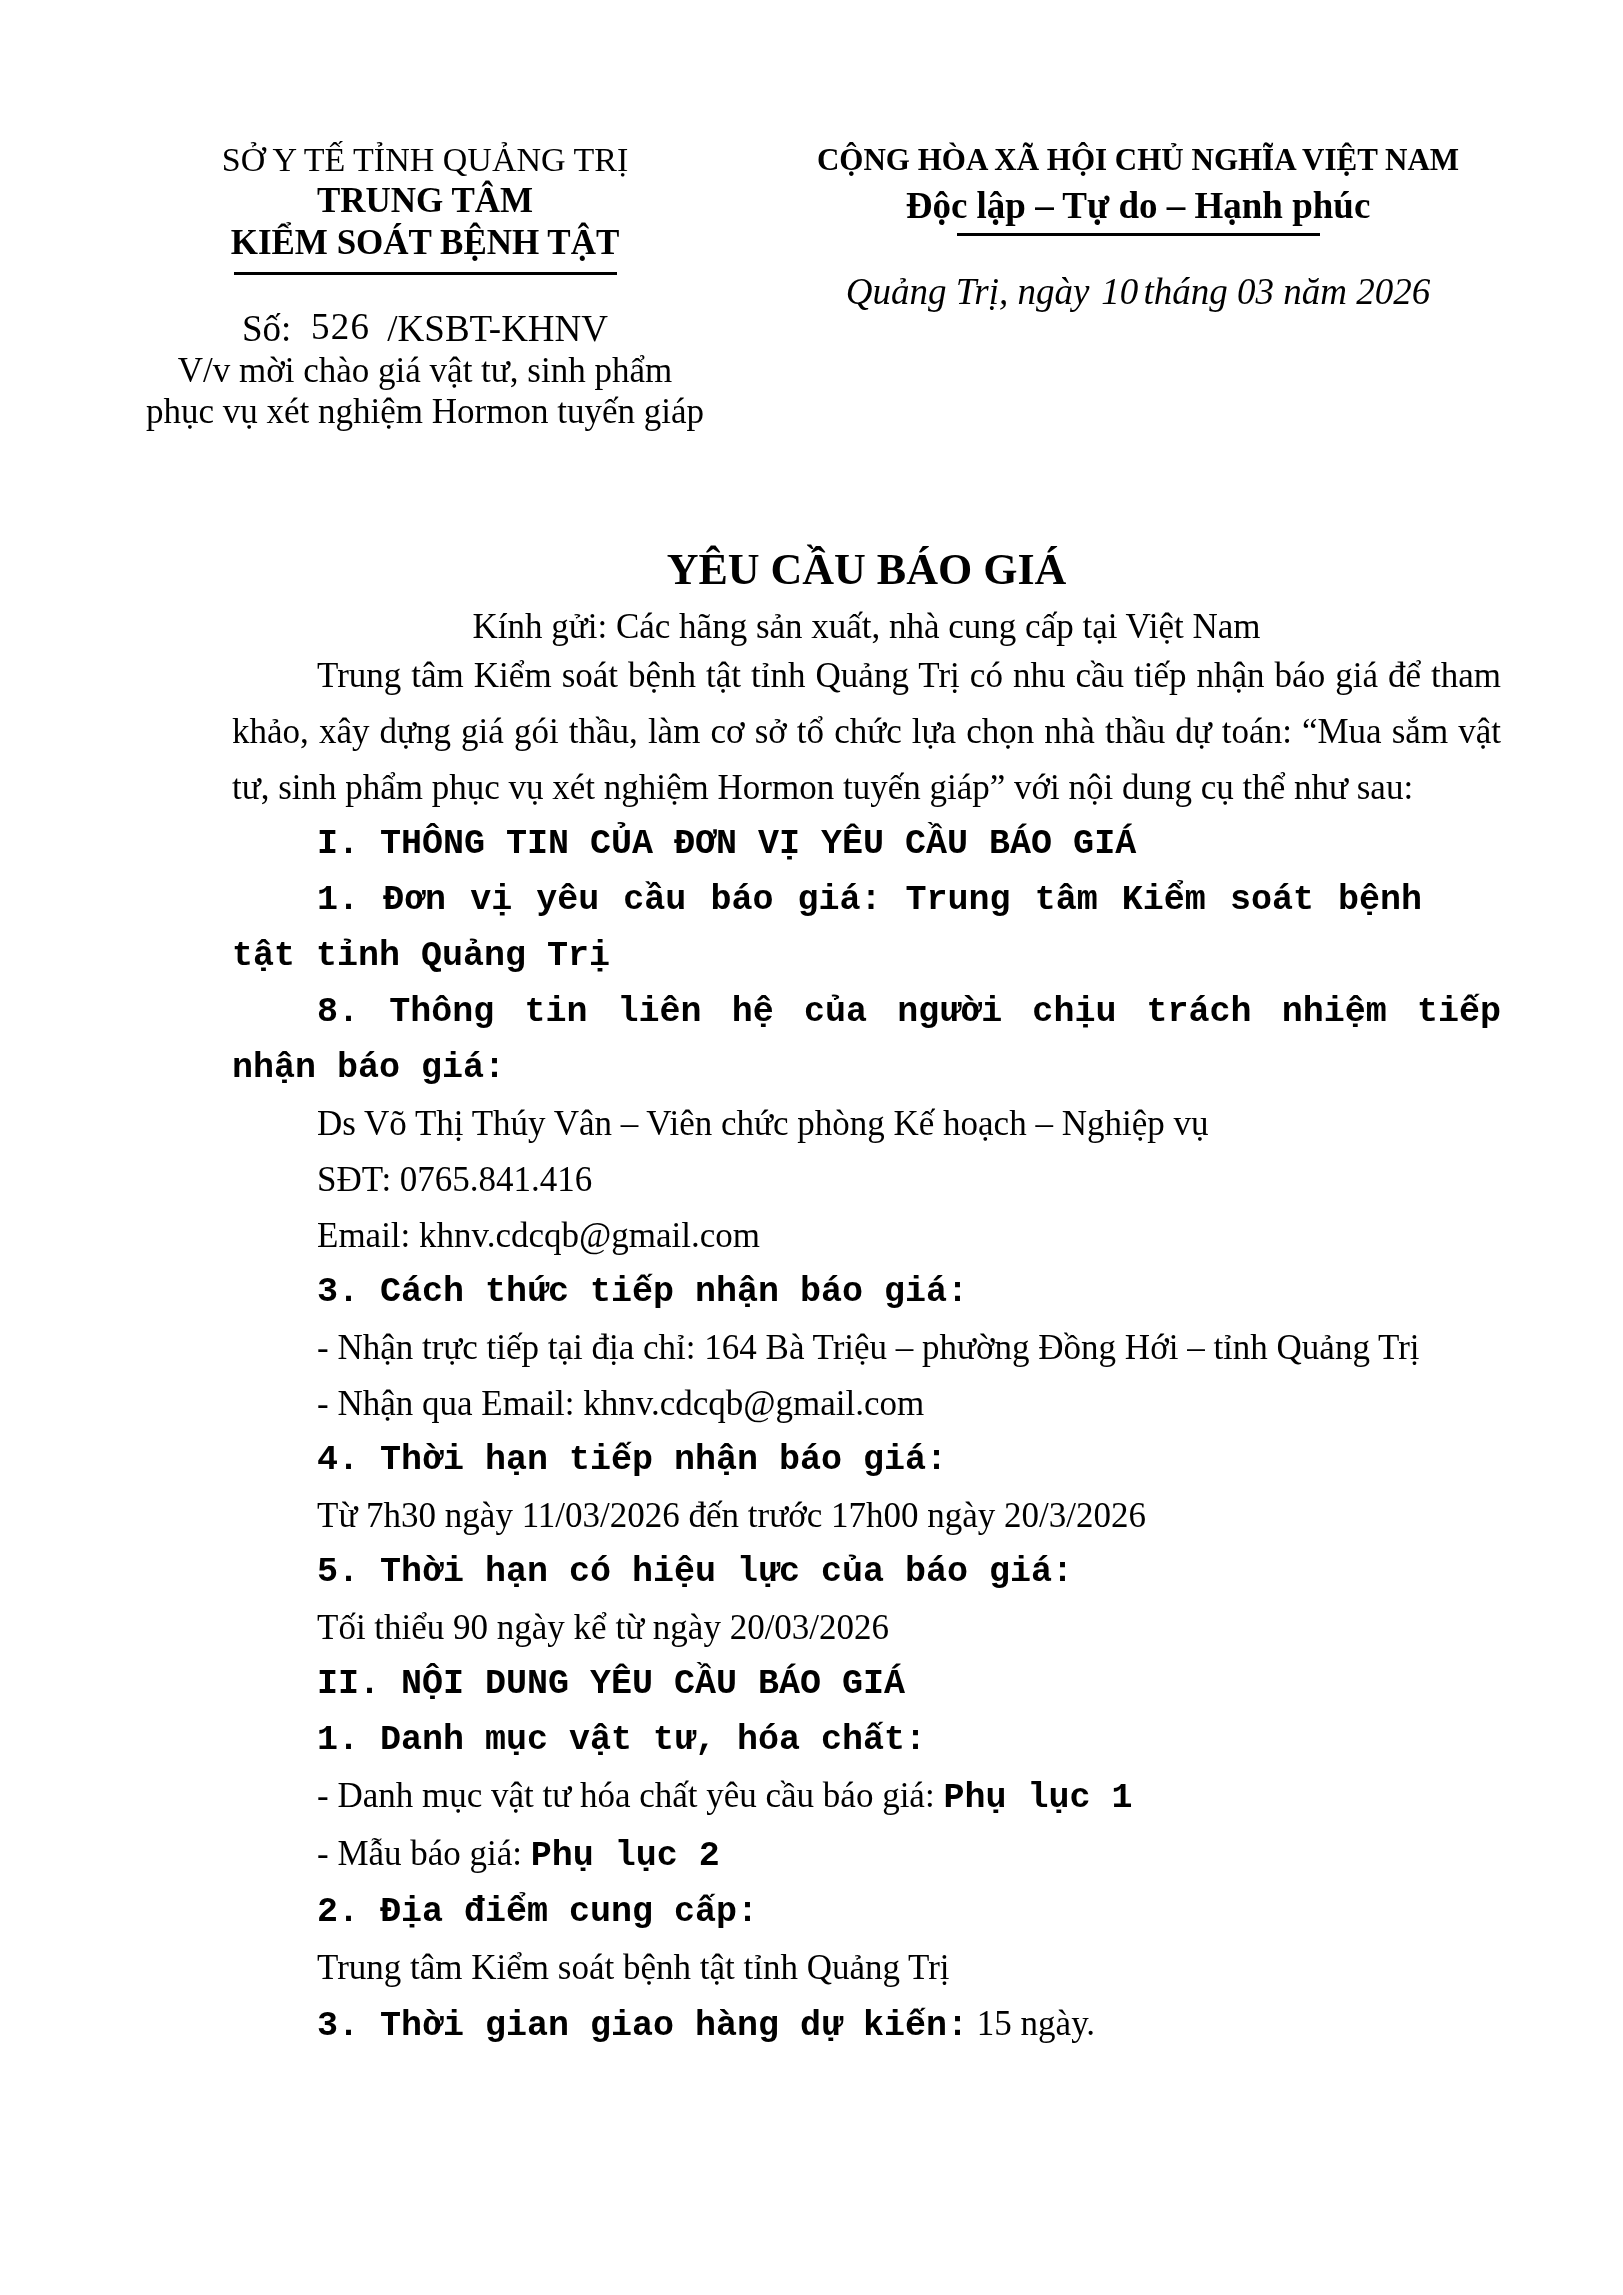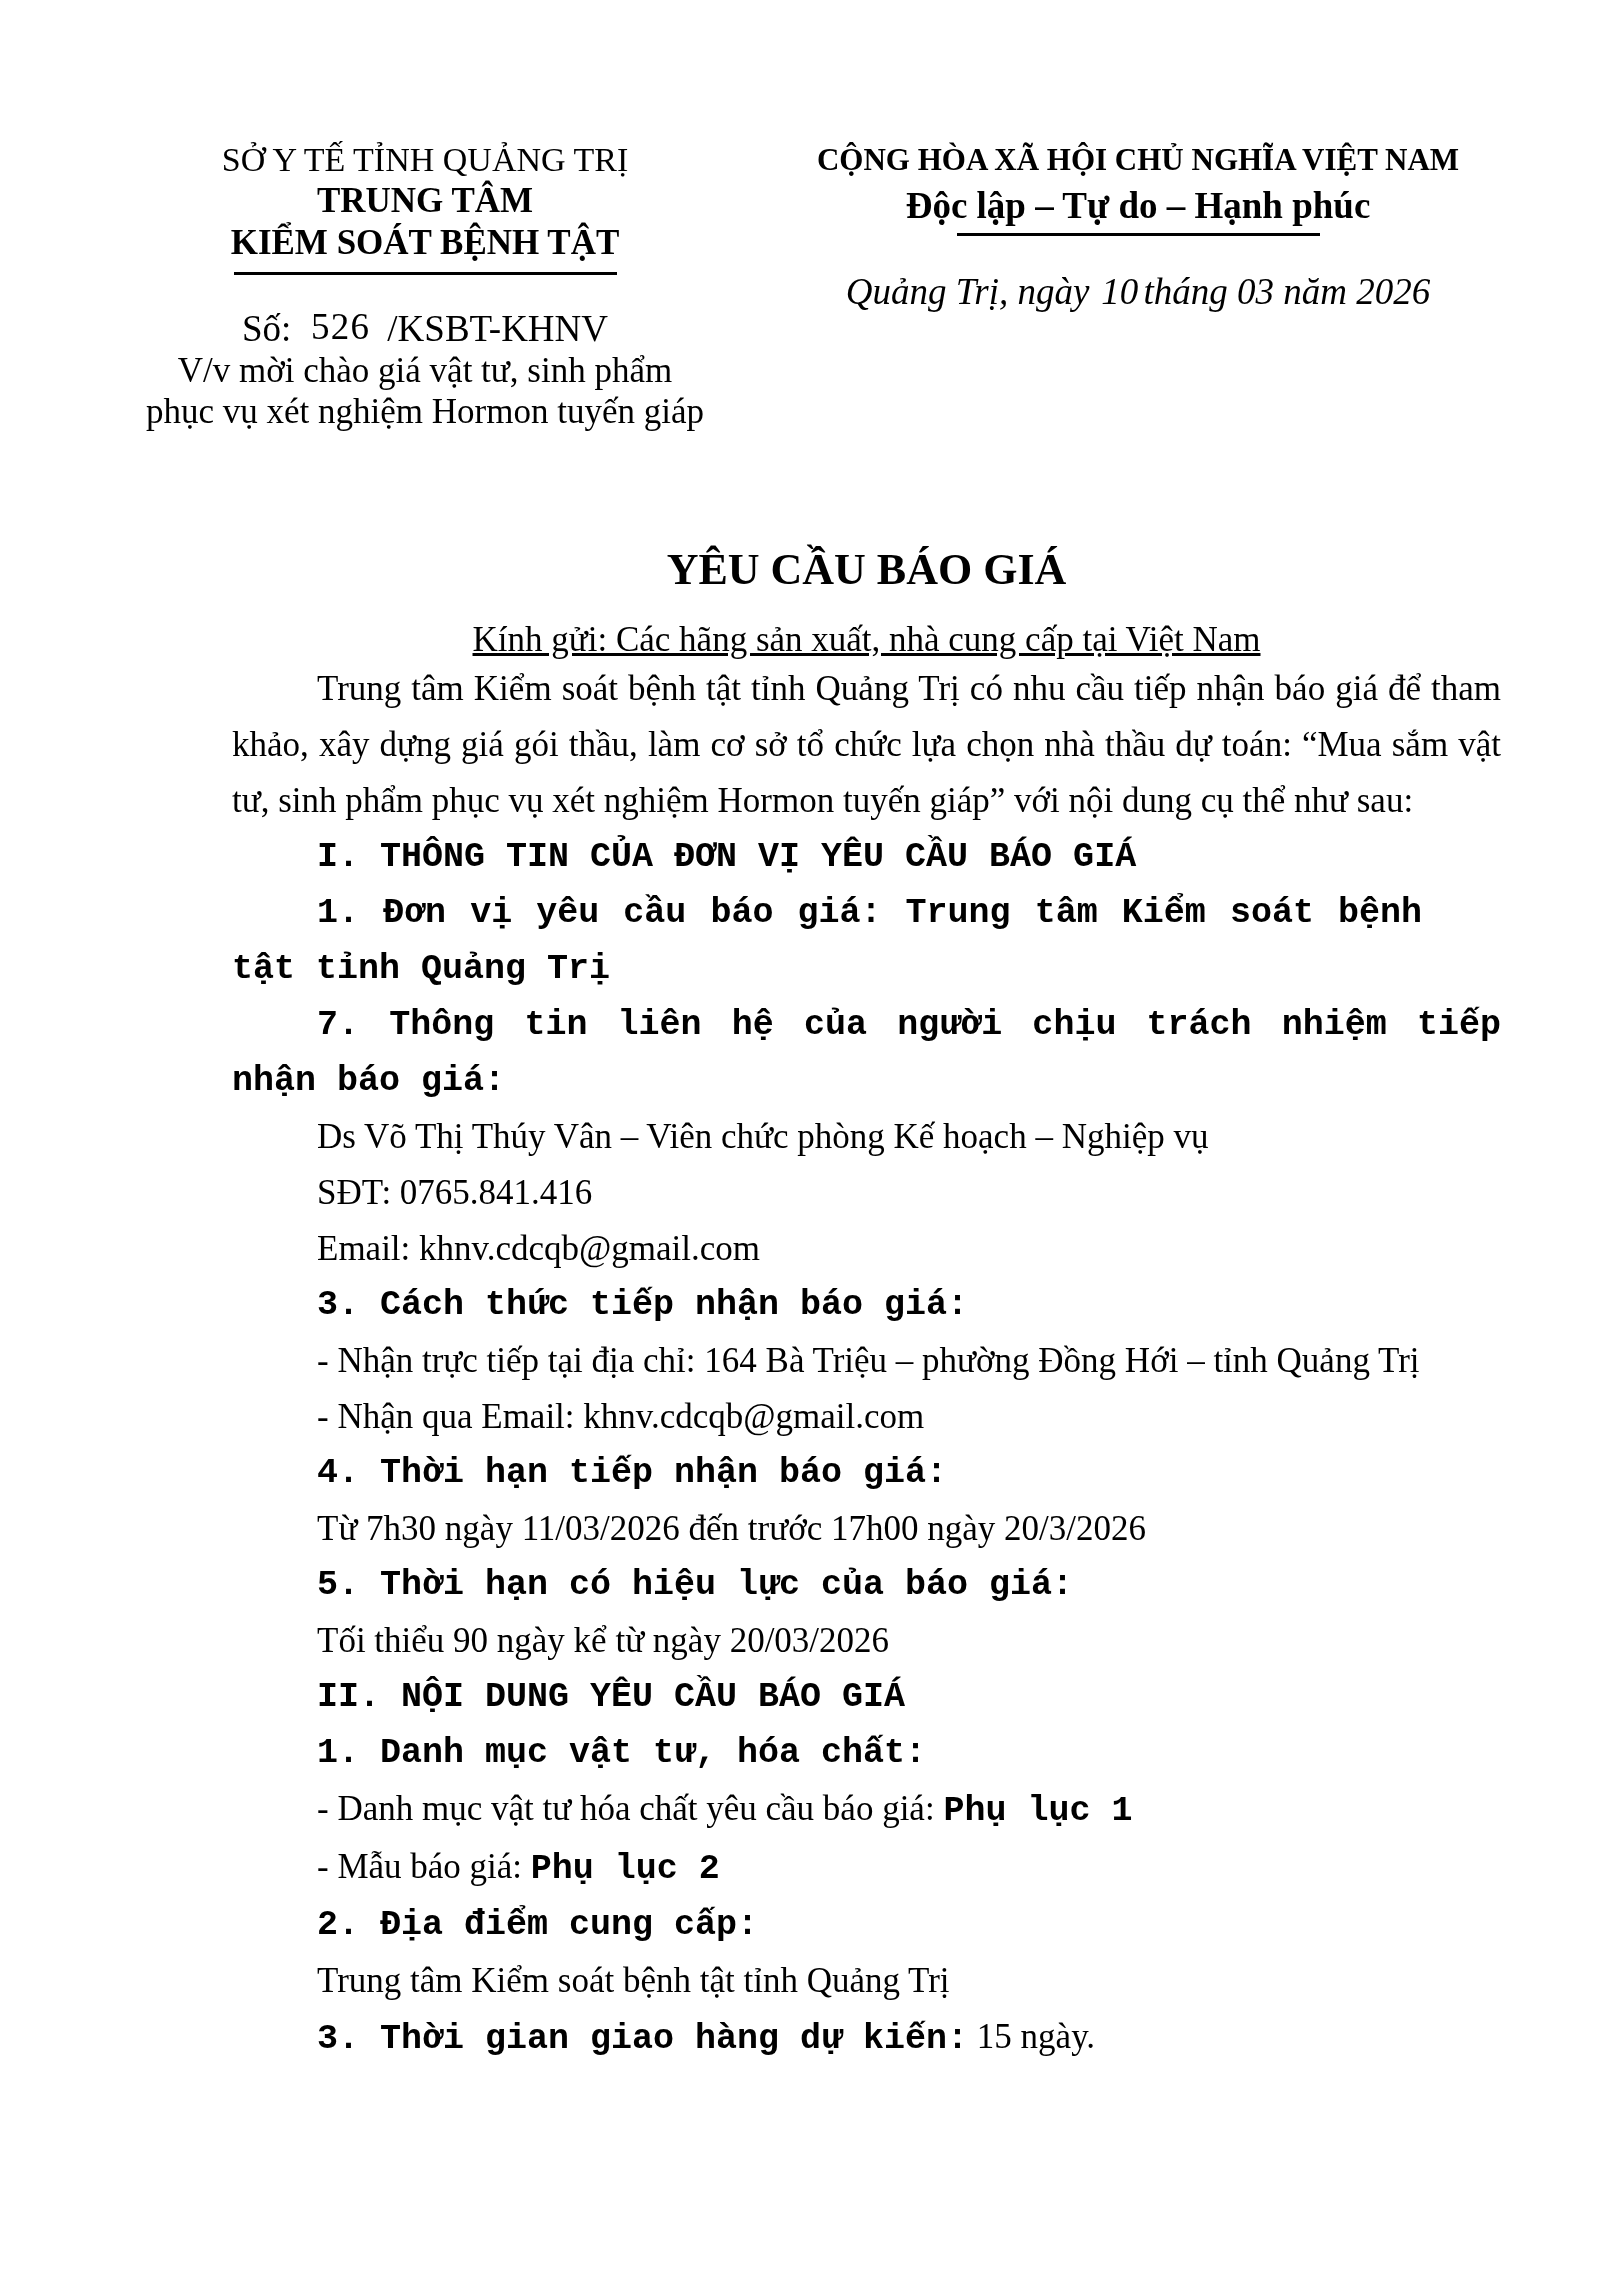--- a/index.html
+++ b/index.html
@@ -31,21 +31,21 @@
   .national-title{font-size:31px;line-height:42px;font-weight:bold;}
   .motto{font-size:37px;line-height:44px;font-weight:bold;margin-top:2.6px;}
   .so-line{margin-top:30px;font-size:37px;line-height:43px;white-space:nowrap;}
   .so-num{margin:0 17px 0 19.6px;letter-spacing:1.3px;vertical-align:2px;}
   .subject{font-size:35px;line-height:41px;}
   .date-line{margin-top:34px;font-size:37px;line-height:43px;font-style:italic;white-space:nowrap;}
   .date-day{margin:0 5.2px 0 11.8px;}
   
   .content{width:1269px;margin-left:232px;}
   .doc-title{margin-top:112px;text-align:center;font-size:44px;line-height:52px;font-weight:bold;}
-  .salutation{margin-top:22px;text-align:center;font-size:35px;line-height:43px;text-decoration:underline;}
+  .salutation{margin-top:9px;text-align:center;font-size:35px;line-height:43px;}
   p.body-line{
     font-size:35px;
     line-height:56px;
     margin:0;
     text-indent:85px;
     text-align:justify;
   }
   .intro{margin-top:39px;}
   .bold{font-weight:bold;font-family:Liberation Mono, monospace;}
   .nowrap{white-space:nowrap;}
@@ -85,21 +85,21 @@
 
     <div class="doc-title">YÊU CẦU BÁO GIÁ</div>
     <div class="salutation">Kính gửi: Các hãng sản xuất, nhà cung cấp tại Việt Nam</div>
 
     <p class="body-line intro">Trung tâm Kiểm soát bệnh tật tỉnh Quảng Trị có nhu cầu tiếp nhận báo giá để tham khảo, xây dựng giá gói thầu, làm cơ sở tổ chức lựa chọn nhà thầu dự toán: “Mua sắm vật tư, sinh phẩm phục vụ xét nghiệm Hormon tuyến giáp” với nội dung cụ thể như sau:</p>
 
     <p class="body-line bold">I. THÔNG TIN CỦA ĐƠN VỊ YÊU CẦU BÁO GIÁ</p>
 
     <p class="body-line bold item1-wrap">1. Đơn vị yêu cầu báo giá: Trung tâm Kiểm soát bệnh tật tỉnh Quảng Trị</p>
 
-    <p class="body-line bold">7. Thông tin liên hệ của người chịu trách nhiệm tiếp nhận báo giá:</p>
+    <p class="body-line bold">8. Thông tin liên hệ của người chịu trách nhiệm tiếp nhận báo giá:</p>
     <p class="body-line nowrap">Ds Võ Thị Thúy Vân – Viên chức phòng Kế hoạch – Nghiệp vụ</p>
     <p class="body-line nowrap">SĐT: 0765.841.416</p>
     <p class="body-line nowrap">Email: khnv.cdcqb@gmail.com</p>
 
     <p class="body-line bold">3. Cách thức tiếp nhận báo giá:</p>
     <p class="body-line nowrap">- Nhận trực tiếp tại địa chỉ: 164 Bà Triệu – phường Đồng Hới – tỉnh Quảng Trị</p>
     <p class="body-line nowrap">- Nhận qua Email: khnv.cdcqb@gmail.com</p>
 
     <p class="body-line bold">4. Thời hạn tiếp nhận báo giá:</p>
     <p class="body-line nowrap">Từ 7h30 ngày 11/03/2026 đến trước 17h00 ngày 20/3/2026</p>

